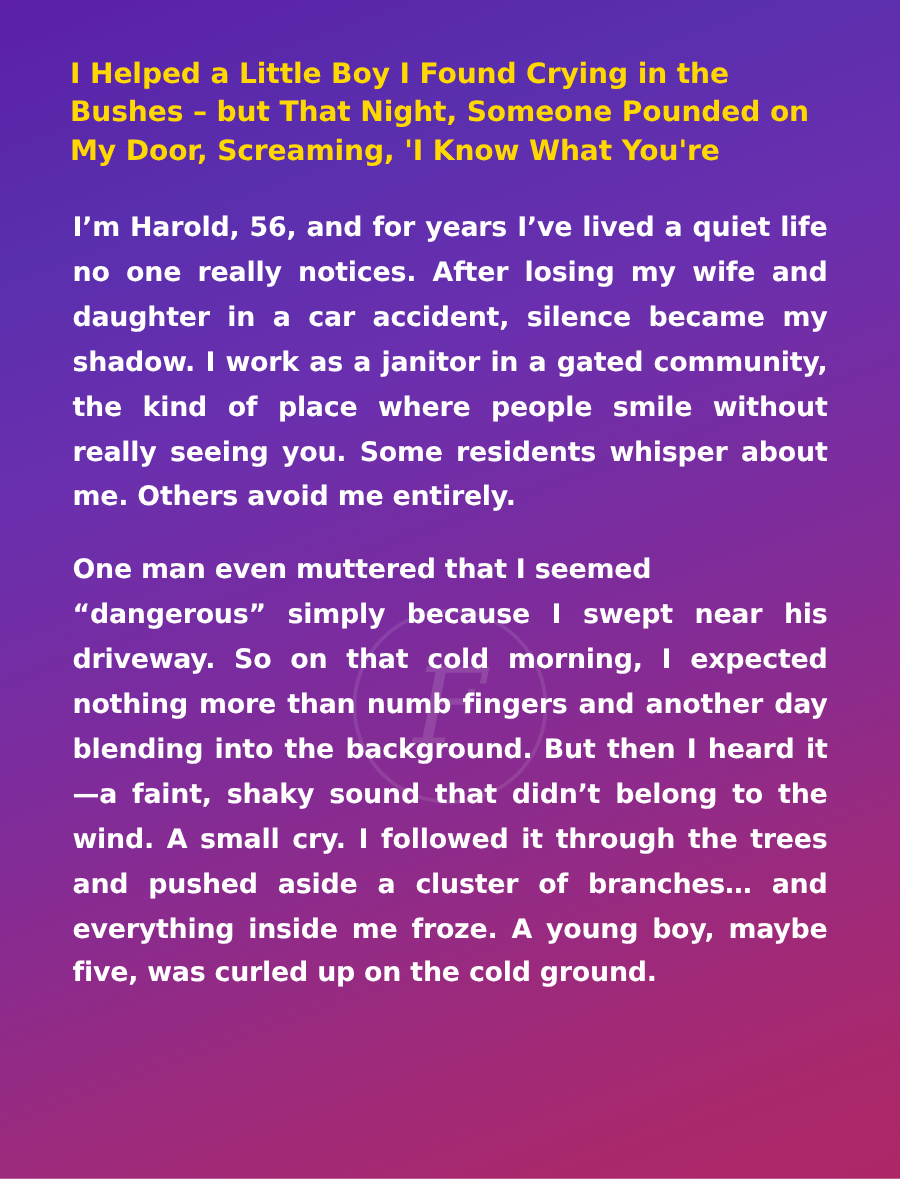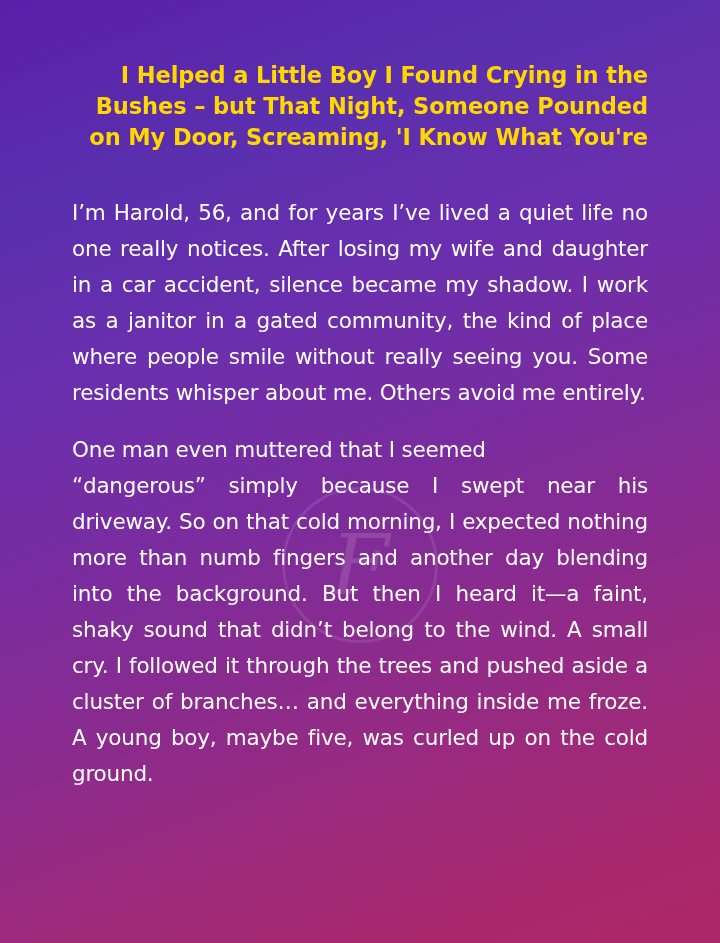--- a/index.html
+++ b/index.html
@@ -43,37 +43,37 @@
     font-size: 84px;
     line-height: 150px;
     text-align: center;
     font-style: italic;
     pointer-events: none;
     user-select: none;
   }
   .title {
     position: relative;
     z-index: 2;
-    margin: 16px;
+    margin: 0;
     padding-top: 44px;
     color: #ffd800;
     font-size: 22.5px;
     font-weight: bold;
     line-height: 1.38;
-    text-align: right;
+    text-align: left;
     letter-spacing: -0.1px;
   }
   .body-text {
     position: relative;
     z-index: 2;
-    margin: 16px;
+    margin: 2px;
     padding-top: 26px;
     color: #ffffff;
     font-size: 21.5px;
-    font-weight: normal;
+    font-weight: bold;
     line-height: 1.67;
     text-align: justify;
     letter-spacing: -0.2px;
   }
   .para {
     margin: 0 0 22px 0;
     white-space: pre-wrap;
   }
   .para:last-child {
     margin-bottom: 0;

